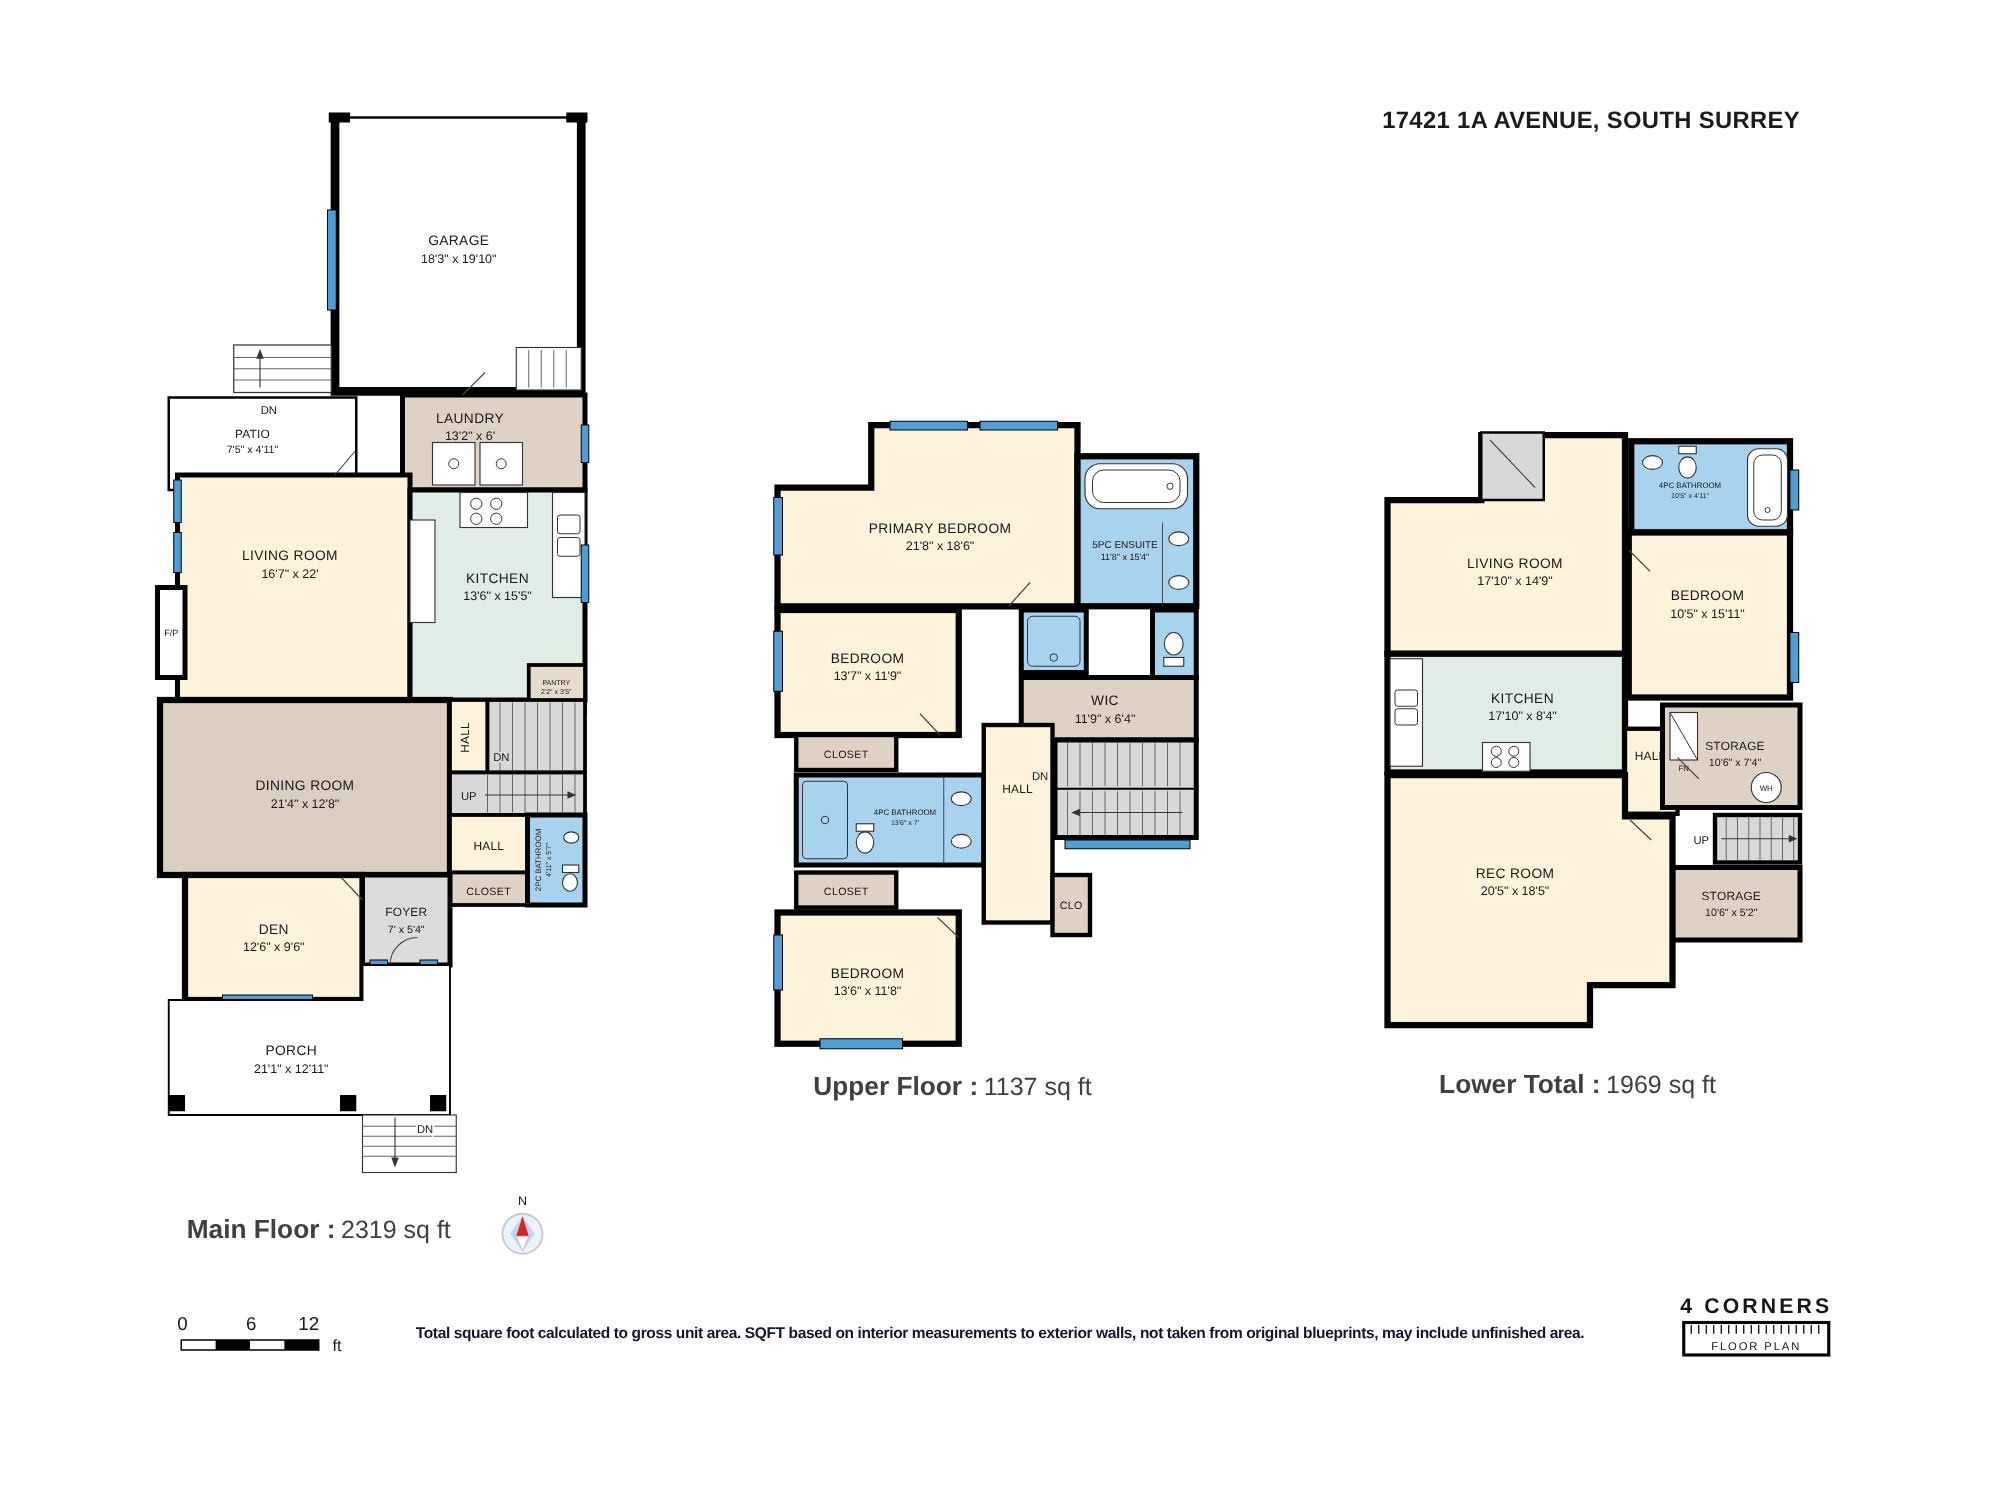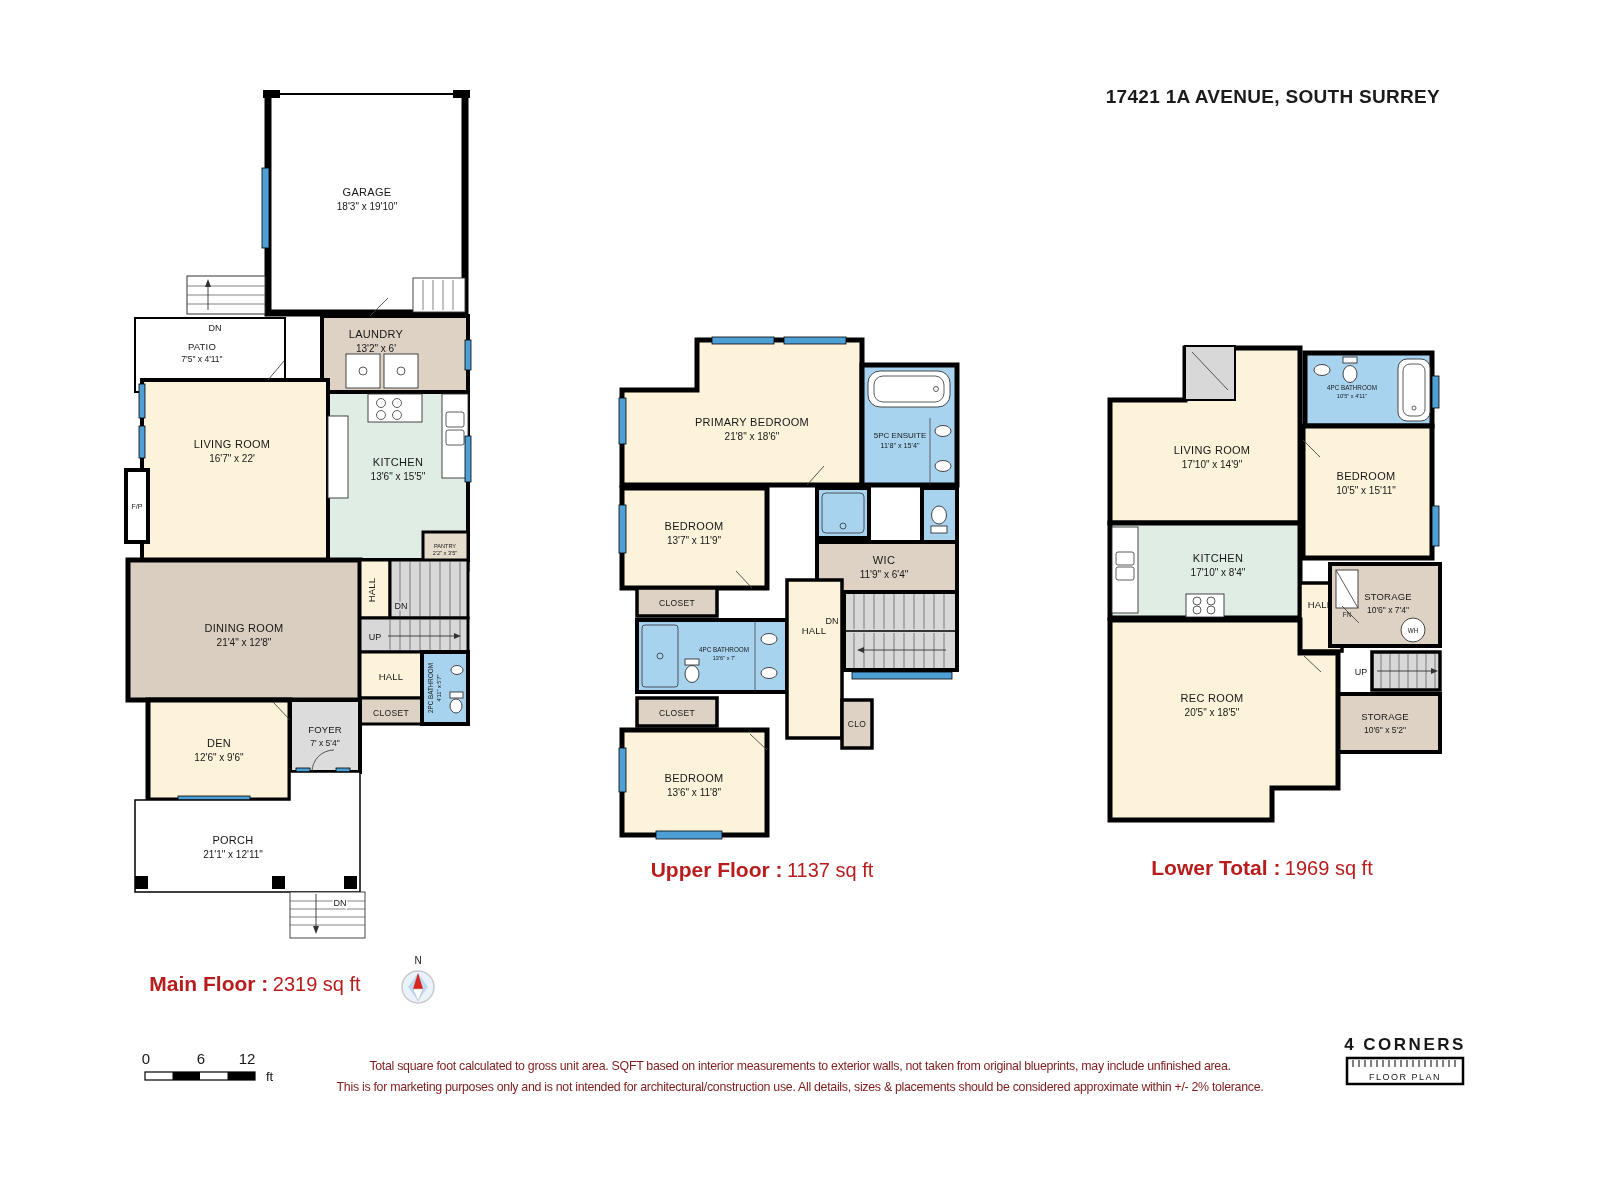--- a/index.html
+++ b/index.html
@@ -1,23 +1,23 @@
 <!DOCTYPE html>
 <html><head>
 <meta charset="utf-8">
 <style>
 *{margin:0;padding:0;box-sizing:border-box}
 html,body{width:1600px;height:1200px;background:#fff}
 body{position:relative;font-family:"Liberation Sans",sans-serif;color:#141414;overflow:hidden}
 .abs{position:absolute}
 #title{left:830px;top:86px;width:610px;text-align:right;font-size:19px;font-weight:bold;letter-spacing:.3px;color:#1b1b1b}
-.floor-caption{position:absolute;text-align:center;white-space:nowrap;color:#b91c1c}
+.floor-caption{position:absolute;text-align:center;white-space:nowrap;color:#404040}
 .floor-caption .cb{font-size:21px;font-weight:bold}
 .floor-caption .cr{font-size:20px}
-#disclaimer{left:300px;top:1056px;width:1000px;text-align:center;font-size:12.4px;font-weight:normal;letter-spacing:-.3px;line-height:21px;color:#7f1d1d}
+#disclaimer{left:300px;top:1056px;width:1000px;text-align:center;font-size:12.4px;font-weight:bold;letter-spacing:-.3px;line-height:21px;color:#0f172a}
 #disclaimer div{white-space:nowrap}
 svg text{font-family:"Liberation Sans",sans-serif;fill:#171717;text-anchor:middle}
 .rn{font-size:11px;letter-spacing:.3px}
 .rd{font-size:10px}
 .rn2{font-size:9.5px;letter-spacing:.2px}
 .rd2{font-size:8.5px}
 .c8{font-size:8.5px;letter-spacing:.3px}
 .t8{font-size:8px}
 .t7{font-size:7.2px}
 .t6{font-size:6.3px}
@@ -354,21 +354,20 @@
   <text x="66" y="14" style="font-size:15px">6</text>
   <text x="112" y="14" style="font-size:15px">12</text>
   <rect x="10" y="22" width="110" height="8" fill="#fff" stroke="#000" stroke-width="1.2"></rect>
   <rect x="37.5" y="22" width="27.5" height="8" fill="#000"></rect>
   <rect x="92.5" y="22" width="27.5" height="8" fill="#000"></rect>
   <text x="131" y="31" style="font-size:13px;text-anchor:start">ft</text>
 </svg>
 
 <div class="abs" id="disclaimer">
   <div>Total square foot calculated to gross unit area. SQFT based on interior measurements to exterior walls, not taken from original blueprints, may include unfinished area.</div>
-  <div>This is for marketing purposes only and is not intended for architectural/construction use. All details, sizes &amp; placements should be considered approximate within +/- 2% tolerance.</div>
 </div>
 
 <svg class="abs" style="left:1343px;top:1030px" width="125" height="64" viewBox="0 0 125 64">
   <text x="62" y="20" style="font-size:17px;font-weight:bold;letter-spacing:2.5px">4 CORNERS</text>
   <rect x="4" y="28" width="116" height="26" fill="none" stroke="#000" stroke-width="2.5"></rect>
   <path d="M10,30V37M16,30V37M22,30V37M28,30V37M34,30V37M40,30V37M46,30V37M52,30V37M58,30V37M64,30V37M70,30V37M76,30V37M82,30V37M88,30V37M94,30V37M100,30V37M106,30V37M112,30V37" stroke="#000" stroke-width="1"></path>
   <text x="62" y="50" style="font-size:9px;letter-spacing:1.5px">FLOOR PLAN</text>
 </svg>
 
 </body></html>

